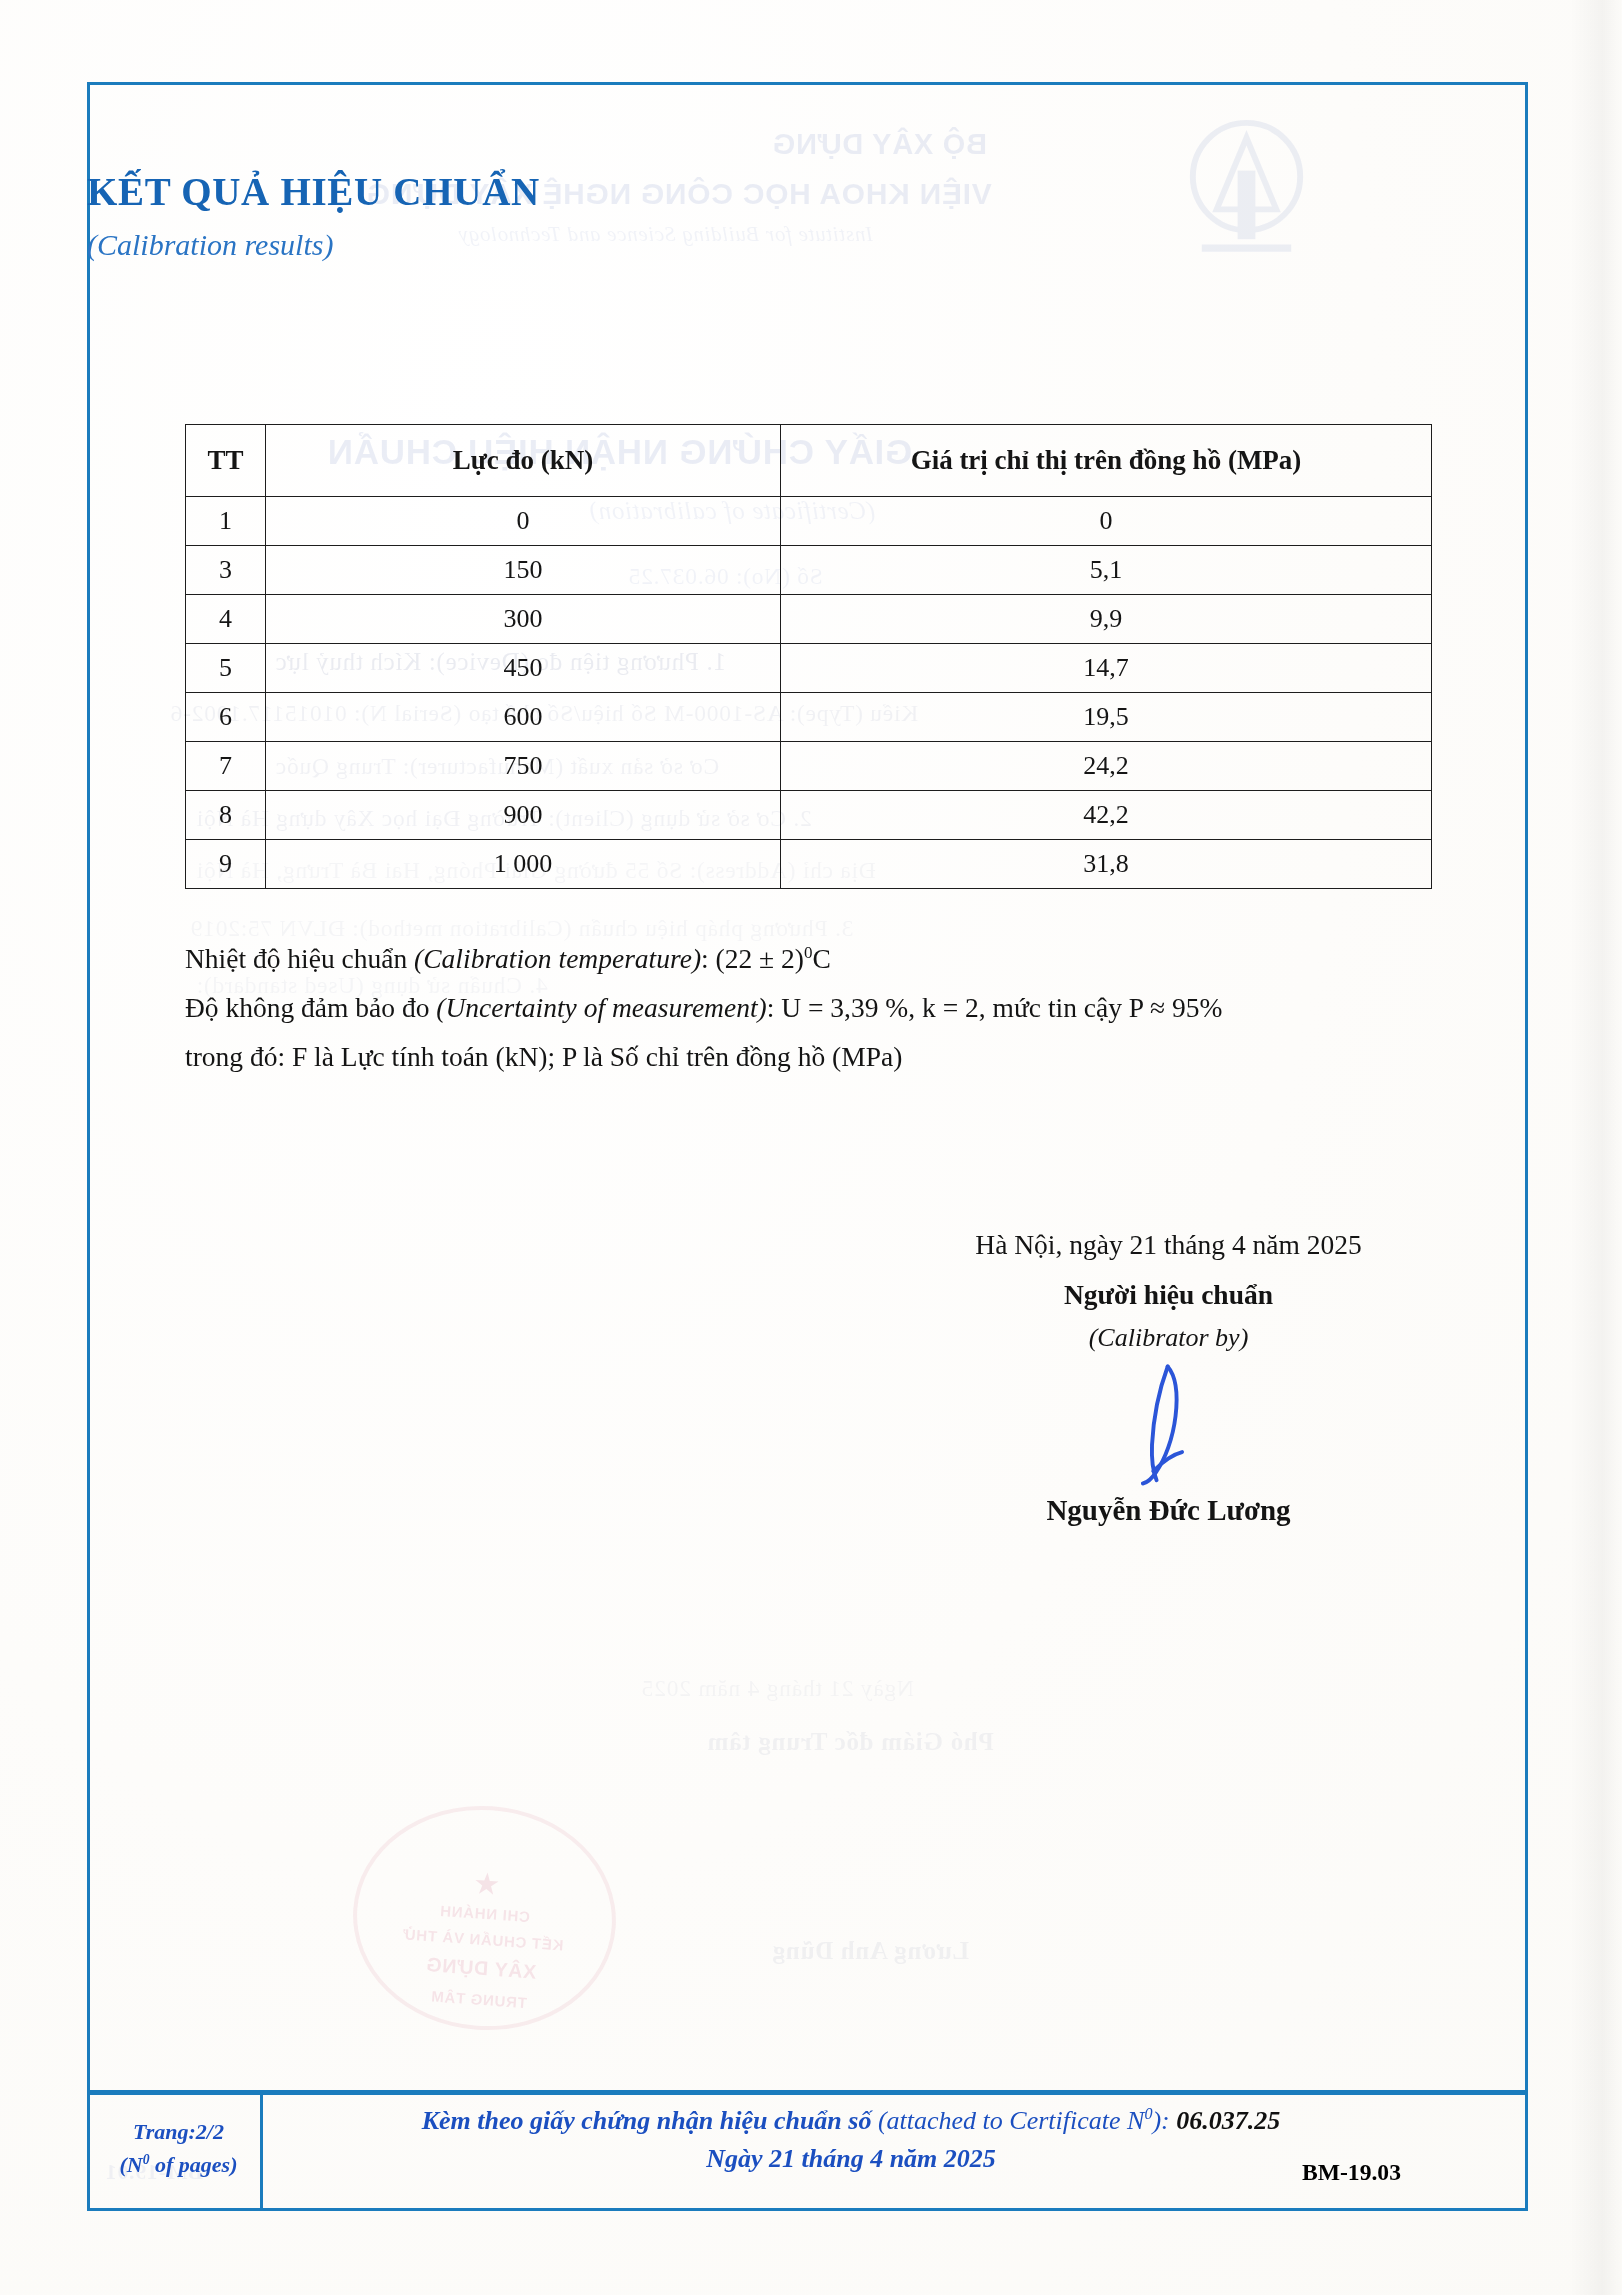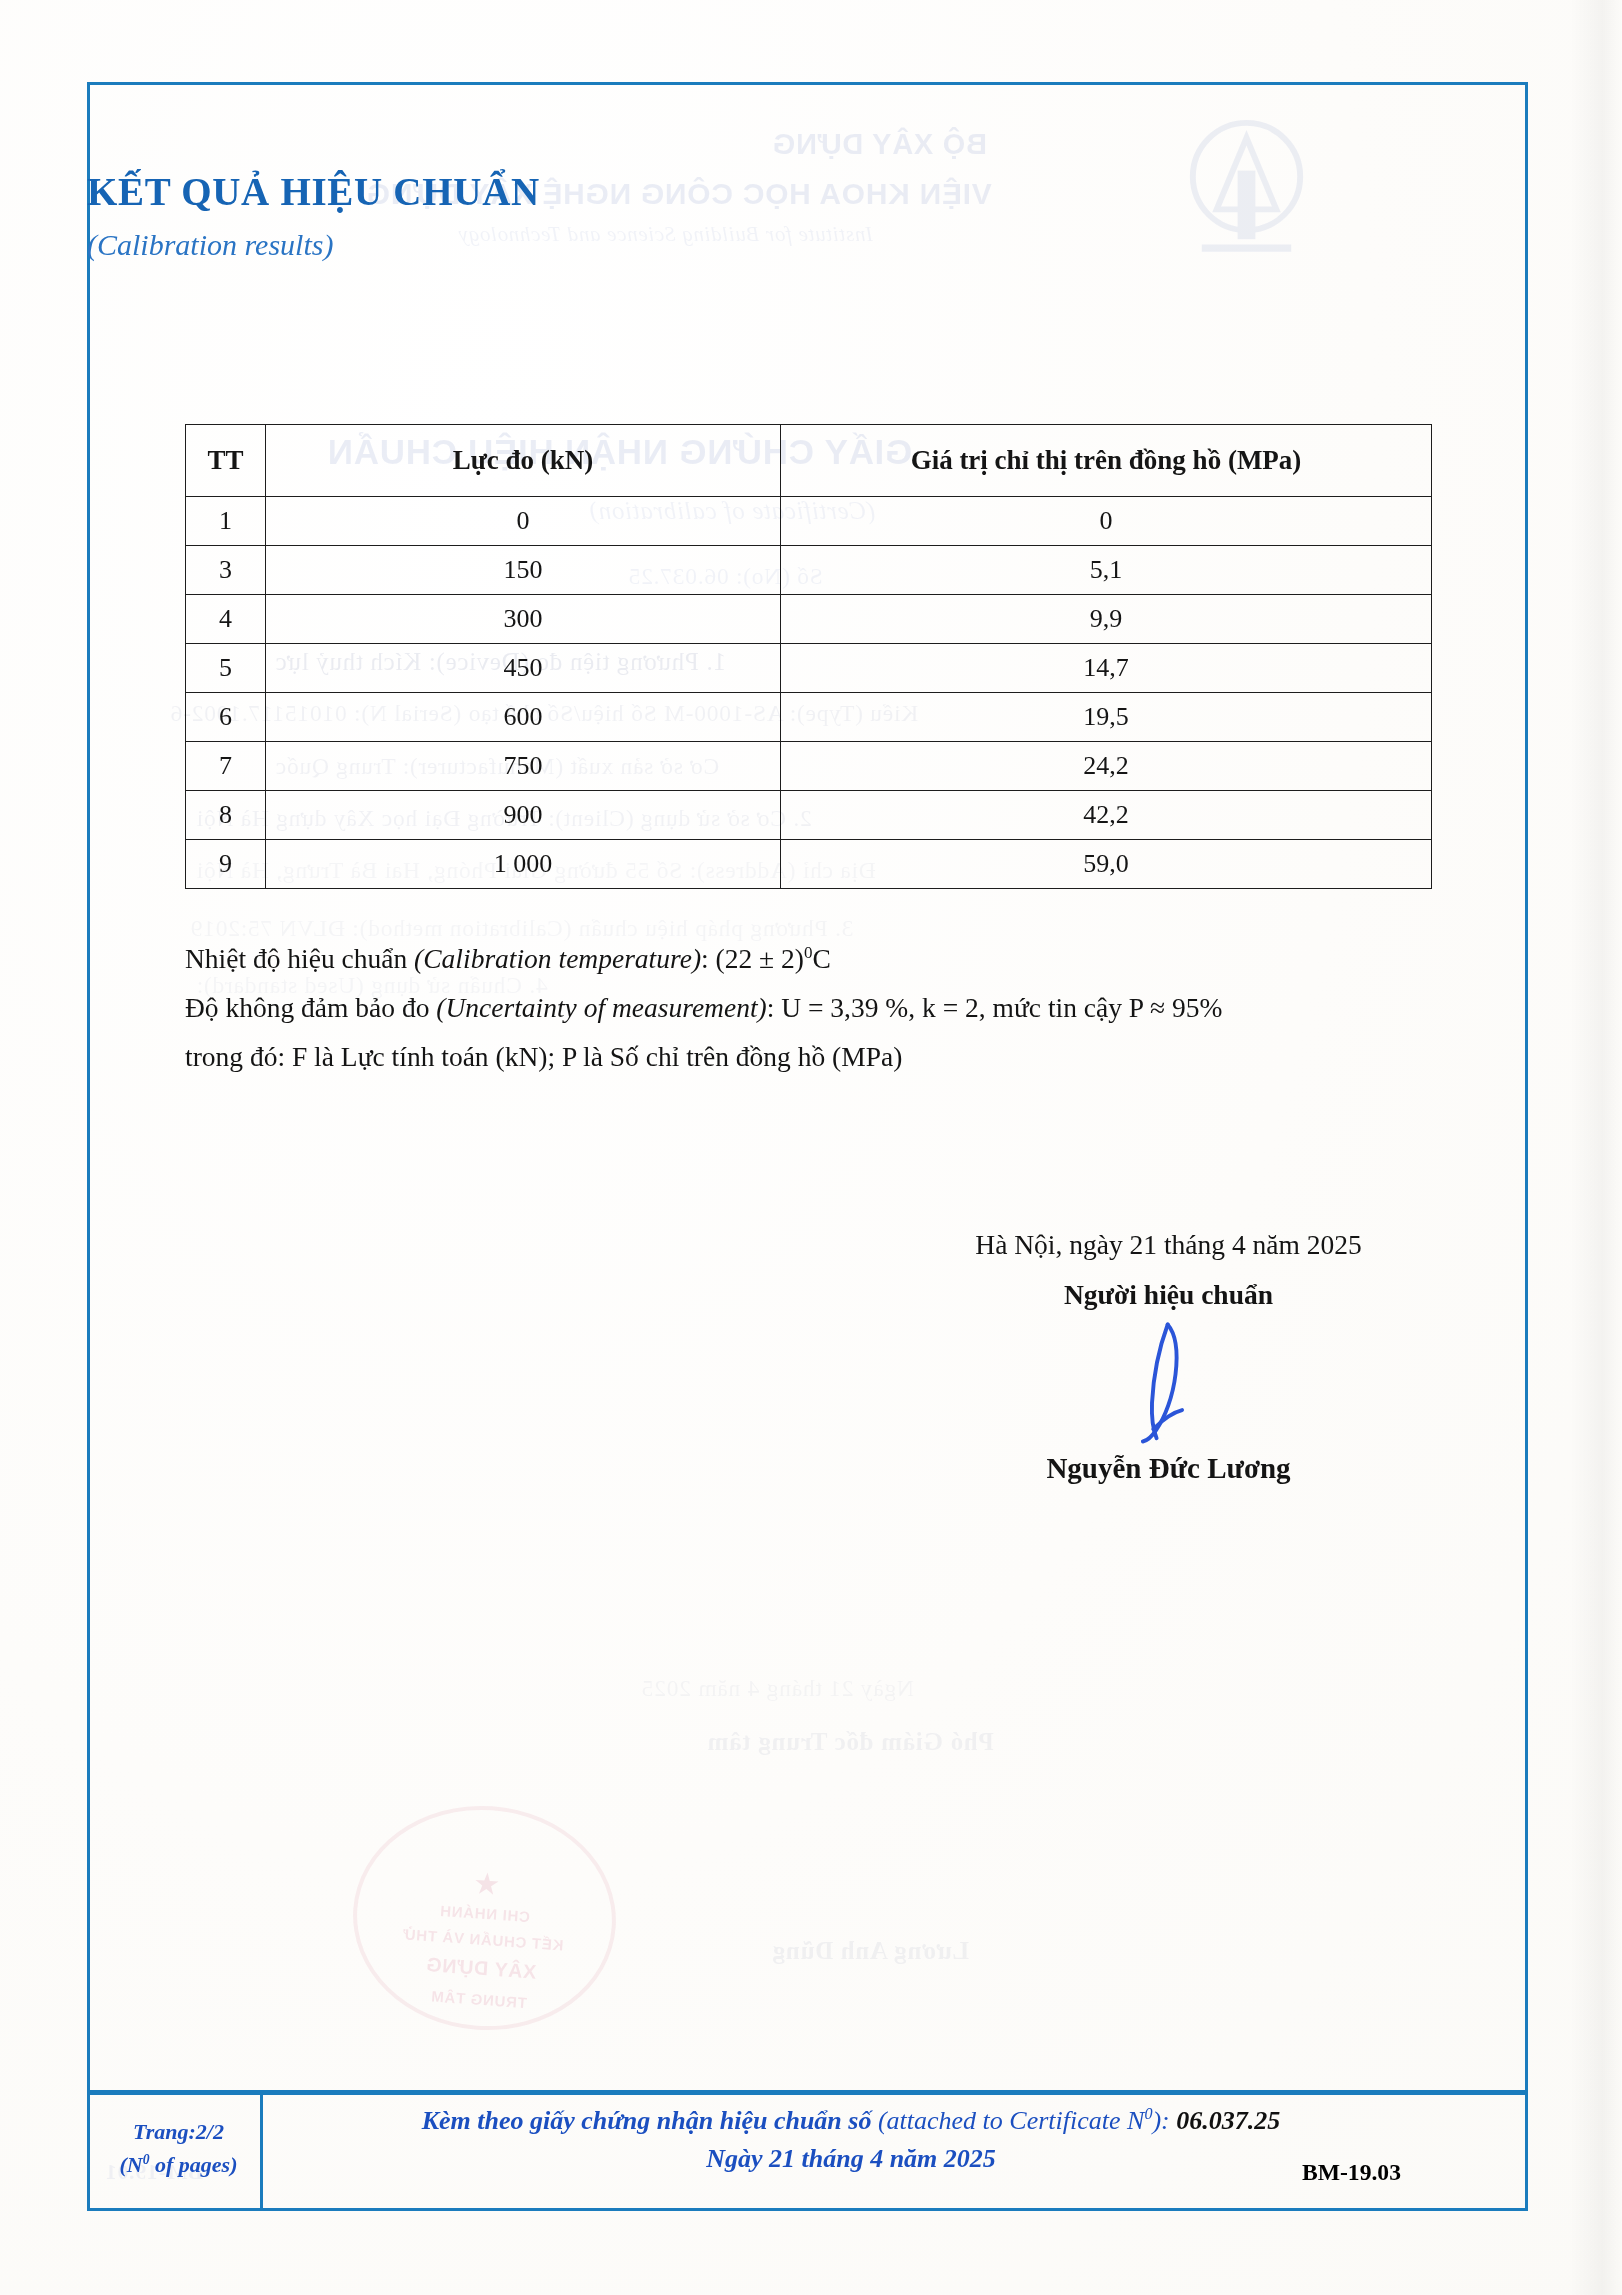--- a/index.html
+++ b/index.html
@@ -339,37 +339,38 @@
         <td>24,2</td>
       </tr>
       <tr>
         <td class="tt-cell">8</td>
         <td>900</td>
         <td>42,2</td>
       </tr>
       <tr>
         <td class="tt-cell">9</td>
         <td>1 000</td>
-        <td>59,0</td>
+        <td>31,8</td>
       </tr>
     </tbody>
 </table>
 
 <div id="body-text">
   <p class="wrapless"><span>Nhiệt độ hiệu chuẩn </span><span class="it">(Calibration temperature)</span><span>: (22 ± 2)</span><span class="sup">0</span><span>C</span></p>
 
   <p class="wrapless"><span>Độ không đảm bảo đo </span><span class="it">(Uncertainty of measurement)</span><span>: U = 3,39 %, k = 2, mức tin cậy P ≈ 95%</span></p>
 
 
   <p class="wrapless">trong đó: F là Lực tính toán (kN);  P là Số chỉ trên đồng hồ (MPa)</p>
 </div>
 
 <div id="sign-block">
   <div id="sign-place-date">Hà Nội, ngày 21 tháng 4 năm 2025</div>
   <div id="sign-role">Người hiệu chuẩn</div>
+  <div id="sign-role-en">(Calibrator by)</div>
   <div id="signature-mark">
     <svg width="157" height="134" viewBox="0 0 240 205">
       <path d="M118 16 C104 54 96 96 94 136 C93 160 96 178 101 190" fill="none" stroke="#2b55d8" stroke-width="6" stroke-linecap="round"></path>
       <path d="M118 16 C130 30 134 58 130 92 C126 126 114 158 100 178 C92 190 85 194 80 195" fill="none" stroke="#2b55d8" stroke-width="6" stroke-linecap="round"></path>
       <path d="M96 176 C112 160 128 150 140 147" fill="none" stroke="#2b55d8" stroke-width="6" stroke-linecap="round"></path>
     </svg>
   </div>
   <div id="sign-name">Nguyễn Đức Lương</div>
 </div>
 

